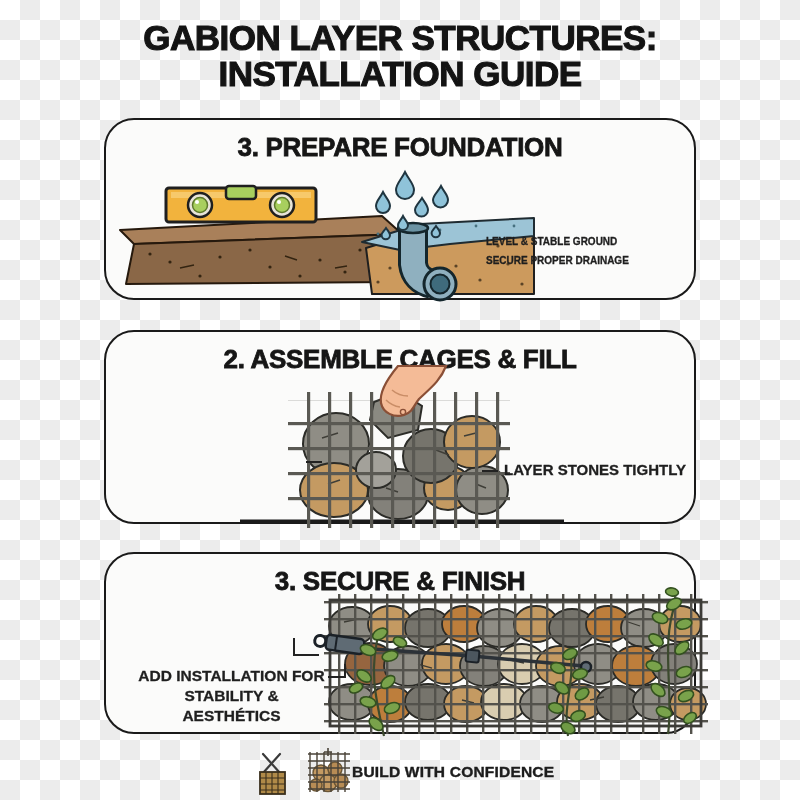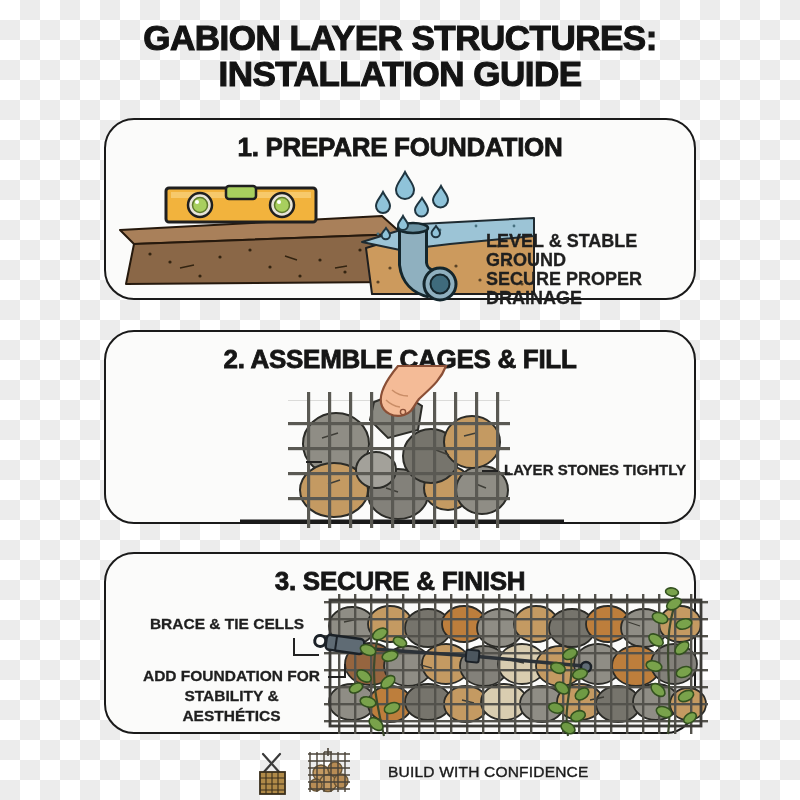--- a/index.html
+++ b/index.html
@@ -12,40 +12,40 @@
     font-size:35px;line-height:36px;font-weight:800;letter-spacing:-0.5px;
     color:#141414;-webkit-text-stroke:1.1px #141414;}
   .card{position:absolute;left:104px;width:588px;background:#fbfbfa;
     border:2.5px solid #1a1a1a;border-radius:30px;}
   #card1{top:118px;height:178px;}
   #card2{top:330px;height:190px;}
   #card3{top:552px;height:178px;}
   .card h2{position:absolute;left:0;top:12px;width:100%;margin:0;text-align:center;
     font-size:26px;font-weight:800;letter-spacing:-0.3px;color:#161616;
     -webkit-text-stroke:0.8px #161616;}
-  .lbl{position:absolute;font-size:18px;font-weight:700;line-height:19px;color:#1f1f1f;
+  .lbl{position:absolute;font-size:10px;font-weight:700;line-height:19px;color:#1f1f1f;
     -webkit-text-stroke:0.3px #1f1f1f;}
   .center{text-align:center;}
   svg{position:absolute;overflow:visible;display:block;}
   .conn{position:absolute;}
-  .footer-tagline{position:absolute;left:388px;top:763px;font-size:15.5px;font-weight:400;
+  .footer-tagline{position:absolute;left:352px;top:763px;font-size:15.5px;font-weight:700;
     color:#1c1c1c;-webkit-text-stroke:0.4px #1c1c1c;letter-spacing:0.2px;text-align:right;}
 </style>
 </head>
 <body>
 
 <div id="canvas">
 
   <div class="title">
     <div>GABION LAYER STRUCTURES:</div>
     <div>INSTALLATION GUIDE</div>
   </div>
 
   <div class="card" id="card1">
-    <h2>1. PREPARE FOUNDATION</h2>
+    <h2>3. PREPARE FOUNDATION</h2>
 
     <svg style="left:4px;top:52px;" width="440" height="128" viewBox="0 0 440 128">
 
       <g>
         <polygon points="10,58 272,44 292,62 24,72" fill="#a9805a" stroke="#26190d" stroke-width="2" stroke-linejoin="round"></polygon>
         <polygon points="24,72 292,62 286,110 16,112" fill="#8a6747" stroke="#26190d" stroke-width="2" stroke-linejoin="round"></polygon>
         <g fill="#332411">
           <circle cx="60" cy="90" r="1.6"></circle>
             <circle cx="110" cy="85" r="1.6"></circle>
             <circle cx="160" cy="95" r="1.6"></circle>
@@ -260,25 +260,24 @@
         <ellipse cx="360" cy="64" rx="8" ry="5" transform="rotate(-40 360 64)"></ellipse>
         <ellipse cx="332" cy="82" rx="8" ry="5" transform="rotate(15 332 82)"></ellipse>
         <ellipse cx="362" cy="88" rx="8" ry="5" transform="rotate(-20 362 88)"></ellipse>
         <ellipse cx="336" cy="106" rx="8" ry="5" transform="rotate(40 336 106)"></ellipse>
         <ellipse cx="364" cy="112" rx="8" ry="5" transform="rotate(-25 364 112)"></ellipse>
         <ellipse cx="342" cy="128" rx="8" ry="5" transform="rotate(20 342 128)"></ellipse>
         <ellipse cx="368" cy="134" rx="7" ry="4.5" transform="rotate(-35 368 134)"></ellipse>
       </g>
     </svg>
 
-    <div class="lbl center" style="left:36px;top:60px;width:170px;font-size:15.5px;">BRACE &amp; TIE CELLS</div>
     <div class="conn" style="left:187px;top:84px;width:24px;height:16px;border-left:2.5px solid #222;border-bottom:2.5px solid #222;"></div>
 
     <div class="lbl center" style="left:28px;top:112px;width:195px;font-size:15.5px;line-height:20px;">
-      <div>ADD FOUNDATION FOR</div>
+      <div>ADD INSTALLATION FOR</div>
       <div>STABILITY &amp; AESTHÉTICS</div>
     </div>
     <div class="conn" style="left:222px;top:110px;width:16px;height:12px;border-bottom:2.5px solid #222;border-right:2.5px solid #222;"></div>
   </div>
 
   <svg style="left:256px;top:752px;" width="34" height="46" viewBox="0 0 34 46">
     <path d="M7,2 L24,21 M24,2 L7,21" stroke="#3a3a3a" stroke-width="2.2" fill="none" stroke-linecap="round"></path>
     <rect x="4" y="20" width="25" height="22" fill="#b08a48" stroke="#3a2f1c" stroke-width="1.8"></rect>
     <path d="M10,20 V42 M16,20 V42 M22,20 V42 M4,26 H29 M4,32 H29 M4,38 H29" stroke="#3a2f1c" stroke-width="1.1"></path>
   </svg>

